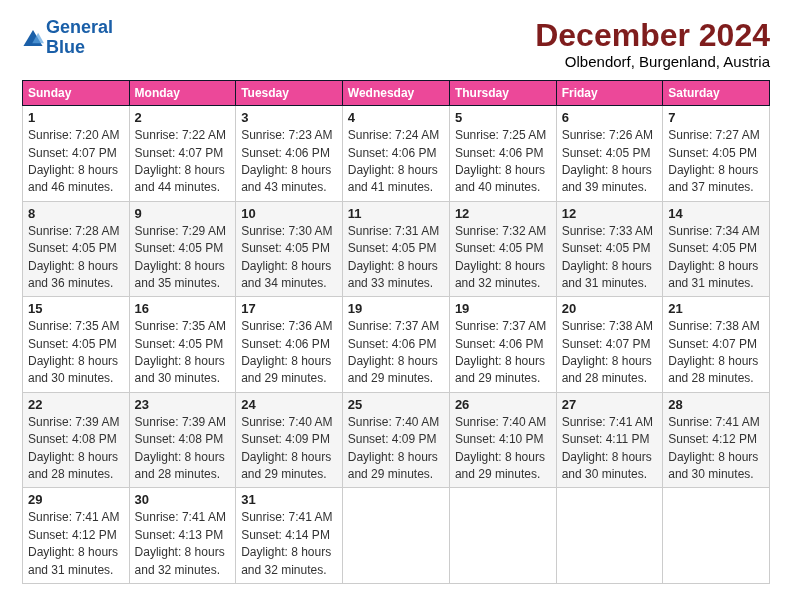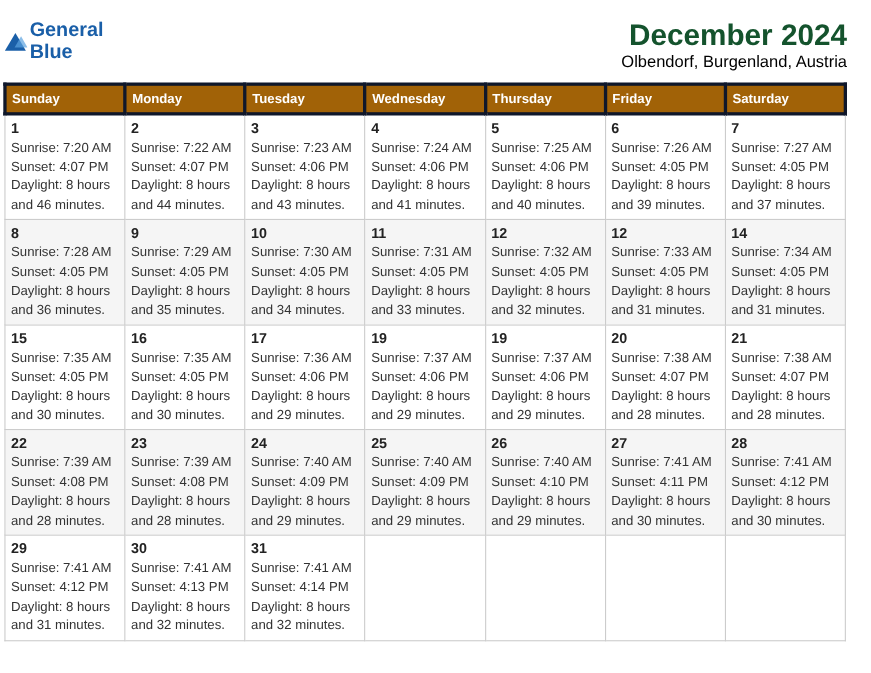--- a/index.html
+++ b/index.html
@@ -5,21 +5,21 @@
     * { margin: 0; padding: 0; box-sizing: border-box; }
     body {
       width: 792px;
       height: 612px;
       font-family: Arial, sans-serif;
       background: #fff;
       overflow: hidden;
     }
     .page {
       width: 788px;
-      padding: 18px 18px 12px 3px;
+      padding: 18px 18px 12px 22px;
     }
     .header {
       display: flex;
       justify-content: space-between;
       align-items: flex-start;
       margin-bottom: 10px;
     }
     .logo {
       display: flex;
       align-items: center;
@@ -35,42 +35,42 @@
     }
     .logo-icon {
       width: 22px;
       height: 22px;
       margin-right: 2px;
     }
     .title-block {
       text-align: right;
     }
     .month-title {
-      font-size: 27px;
-      font-weight: bold;
-      color: #14532d;
+      font-size: 32px;
+      font-weight: bold;
+      color: #7f1d1d;
       line-height: 1.1;
     }
     .location-title {
       font-size: 15px;
       color: #000000;
     }
     .calendar {
       width: 100%;
       border-collapse: collapse;
       font-size: 9.5px;
     }
     .calendar th {
-      background-color: #a16207;
+      background-color: #ec4899;
       color: #fff;
       text-align: left;
       padding: 5px 5px;
       font-size: 12px;
       font-weight: bold;
-      border: 3px solid #0f172a;
+      border: 1px solid #0f172a;
     }
     .calendar td {
       border: 1px solid #ccc;
       vertical-align: top;
       padding: 4px 5px;
       width: 108px;
       height: 88px;
       background: #fff;
     }
     .calendar tr:nth-child(even) td {

